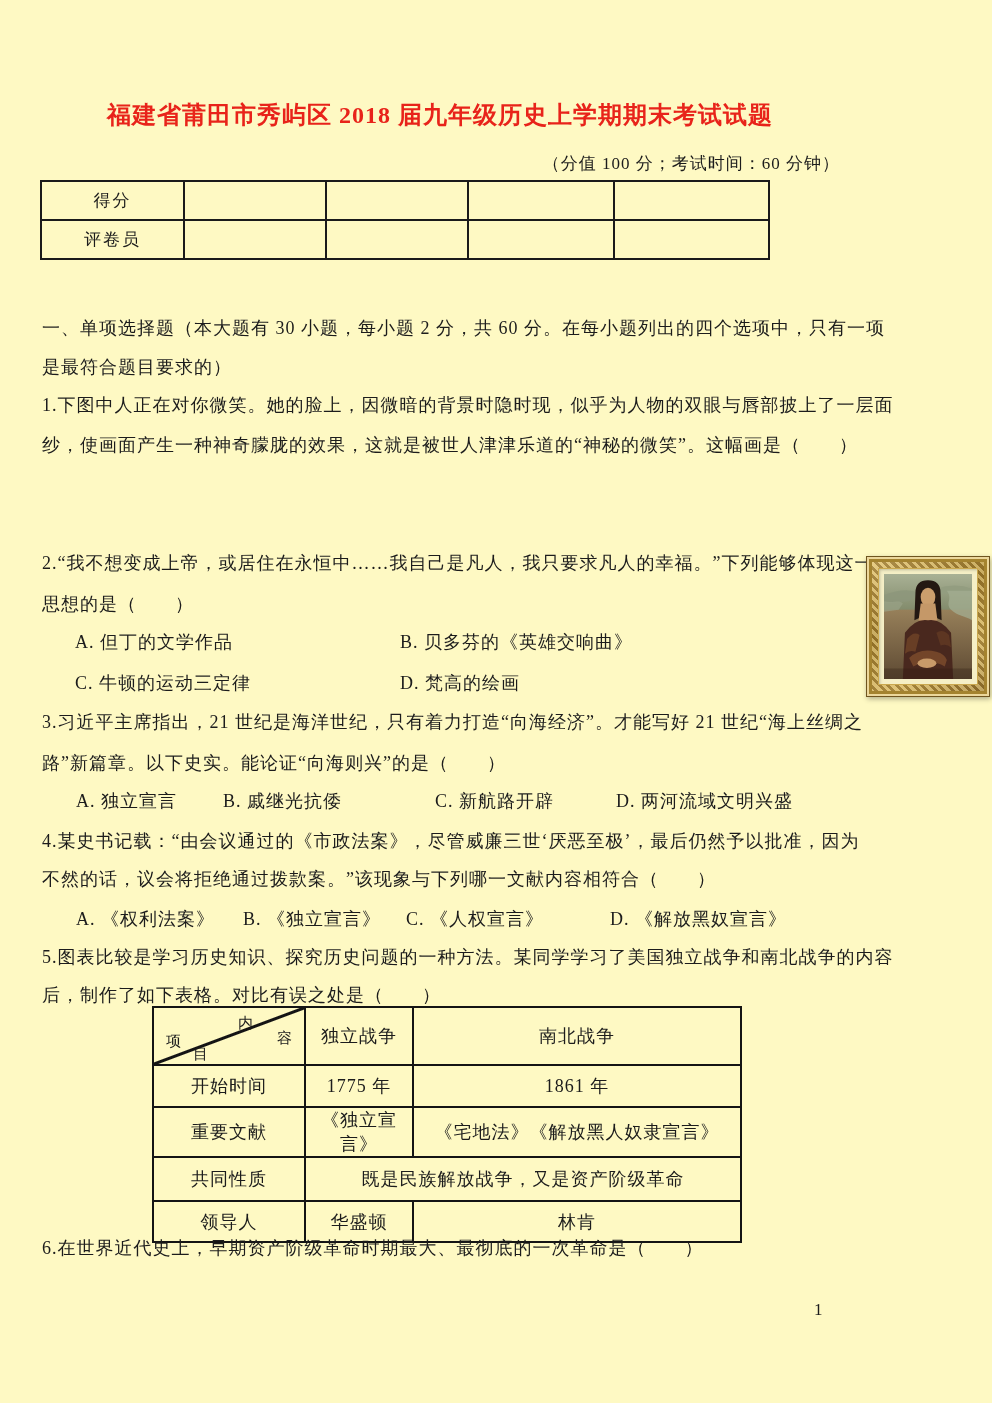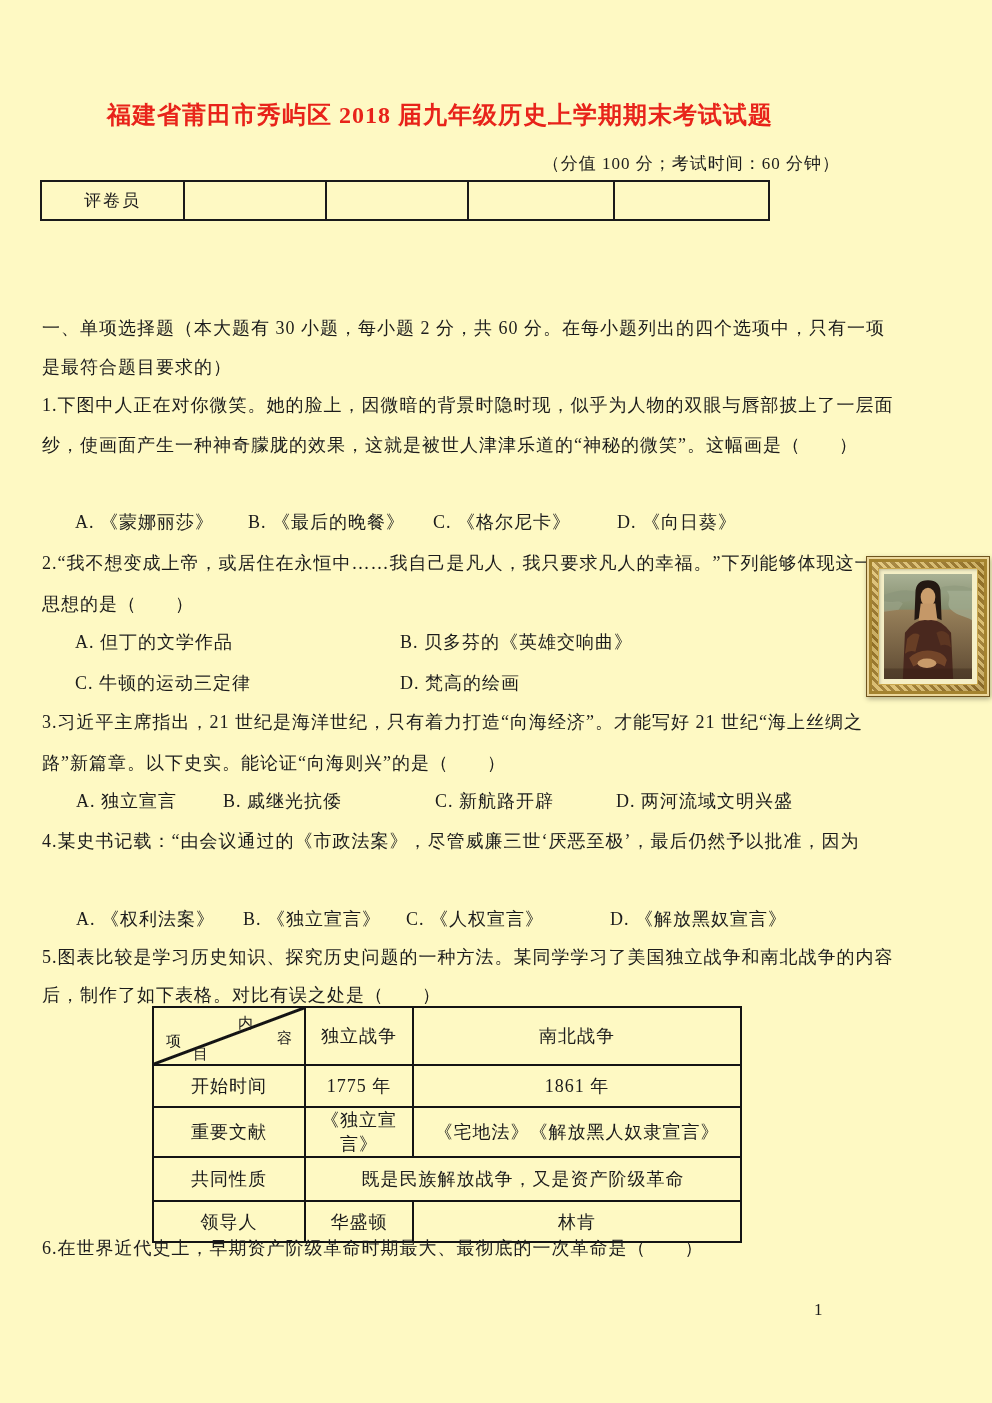--- a/index.html
+++ b/index.html
@@ -45,40 +45,41 @@
   <table class="score-table">
     <colgroup>
       <col style="width:143px">
         <col style="width:142px">
         <col style="width:142px">
       <col style="width:146px">
         <col style="width:155px">
     </colgroup>
     <tbody>
       <tr>
+        <td>得分</td>
+        <td></td>
+        <td></td>
+        <td></td>
+        <td></td>
+      </tr>
+      <tr>
         <td>评卷员</td>
         <td></td>
         <td></td>
         <td></td>
         <td></td>
       </tr>
     </tbody>
   </table>
 
   <div class="bodyline" style="top:316px">一、单项选择题（本大题有 30 小题，每小题 2 分，共 60 分。在每小题列出的四个选项中，只有一项</div>
   <div class="bodyline" style="top:355px">是最符合题目要求的）</div>
 
   <div class="bodyline" style="top:393px">1.下图中人正在对你微笑。她的脸上，因微暗的背景时隐时现，似乎为人物的双眼与唇部披上了一层面</div>
   <div class="bodyline" style="top:433px">纱，使画面产生一种神奇朦胧的效果，这就是被世人津津乐道的“神秘的微笑”。这幅画是（　　）</div>
-  <div class="optline" style="top:510px">
-    <span class="opt" style="left:75px">A. 《蒙娜丽莎》</span>
-    <span class="opt" style="left:248px">B. 《最后的晚餐》</span>
-    <span class="opt" style="left:433px">C. 《格尔尼卡》</span>
-    <span class="opt" style="left:617px">D. 《向日葵》</span>
-  </div>
 
   <div class="bodyline" style="top:551px">2.“我不想变成上帝，或居住在永恒中……我自己是凡人，我只要求凡人的幸福。”下列能够体现这一</div>
   <div class="bodyline" style="top:592px">思想的是（　　）</div>
   <div class="optline" style="top:630px">
     <span class="opt" style="left:75px">A. 但丁的文学作品</span>
     <span class="opt" style="left:400px">B. 贝多芬的《英雄交响曲》</span>
   </div>
   <div class="optline" style="top:671px">
     <span class="opt" style="left:75px">C. 牛顿的运动三定律</span>
     <span class="opt" style="left:400px">D. 梵高的绘画</span>
@@ -87,20 +88,21 @@
   <div class="bodyline" style="top:710px">3.习近平主席指出，21 世纪是海洋世纪，只有着力打造“向海经济”。才能写好 21 世纪“海上丝绸之</div>
   <div class="bodyline" style="top:751px">路”新篇章。以下史实。能论证“向海则兴”的是（　　）</div>
   <div class="optline" style="top:789px">
     <span class="opt" style="left:76px">A. 独立宣言</span>
     <span class="opt" style="left:223px">B. 戚继光抗倭</span>
     <span class="opt" style="left:435px">C. 新航路开辟</span>
     <span class="opt" style="left:616px">D. 两河流域文明兴盛</span>
   </div>
 
   <div class="bodyline" style="top:829px">4.某史书记载：“由会议通过的《市政法案》，尽管威廉三世‘厌恶至极’，最后仍然予以批准，因为</div>
+  <div class="bodyline" style="top:867px">不然的话，议会将拒绝通过拨款案。”该现象与下列哪一文献内容相符合（　　）</div>
   <div class="optline" style="top:907px">
     <span class="opt" style="left:76px">A. 《权利法案》</span>
     <span class="opt" style="left:243px">B. 《独立宣言》</span>
     <span class="opt" style="left:406px">C. 《人权宣言》</span>
     <span class="opt" style="left:610px">D. 《解放黑奴宣言》</span>
   </div>
 
   <div class="bodyline" style="top:945px">5.图表比较是学习历史知识、探究历史问题的一种方法。某同学学习了美国独立战争和南北战争的内容</div>
   <div class="bodyline" style="top:983px">后，制作了如下表格。对比有误之处是（　　）</div>
 

